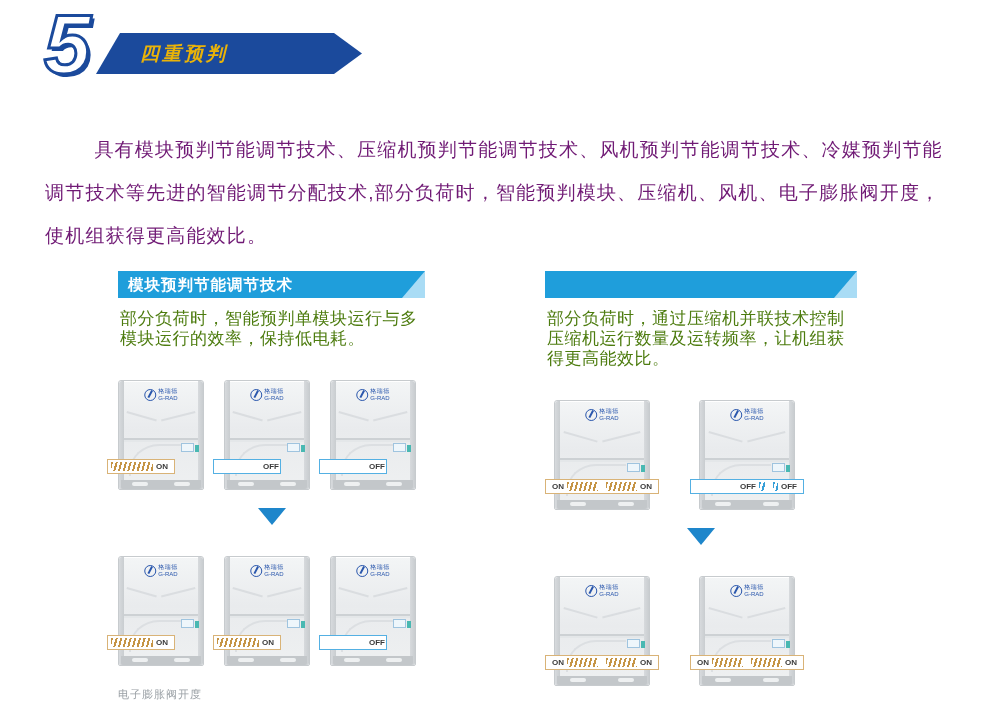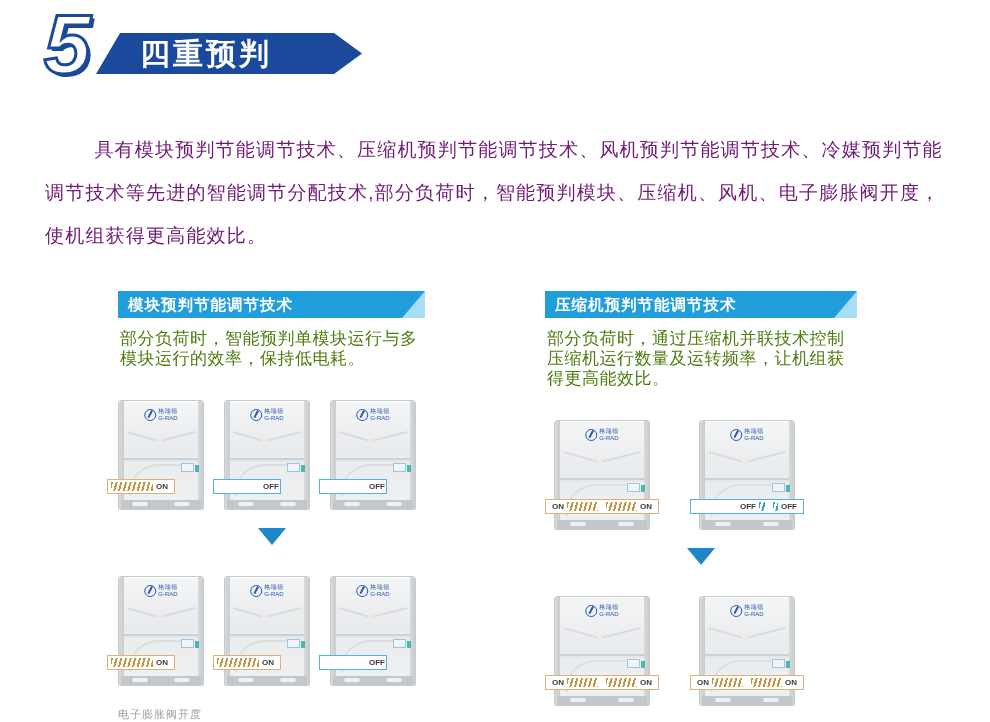--- a/index.html
+++ b/index.html
@@ -8,29 +8,29 @@
 
   
   .sec-header { position:relative; height:104px; }
   .big-num { position:absolute; left:44px; top:0px; z-index:2;
              font-size:84px; font-weight:bold; font-style:italic; color:#fff;
              -webkit-text-stroke:3px #1b4a9c;
              text-shadow:3px 3px 0 #1b4a9c; line-height:1.05; }
   .title-banner { position:absolute; left:96px; top:33px; width:266px; height:41px;
                   background:#1b4a9c;
                   clip-path:polygon(24px 0%, calc(100% - 28px) 0%, 100% 50%, calc(100% - 28px) 100%, 0% 100%);
-                  color:#ffffff; font-size:30px; font-weight:bold; 
+                  color:#eab308; font-size:19px; font-weight:bold; font-style:italic;
                   line-height:41px; padding-left:44px; letter-spacing:3px; }
 
   
   .intro { margin:24px 44px 0 45px; width:902px; font-size:19px; color:#701a75;
            line-height:43px; text-indent:2.6em; letter-spacing:1.2px; }
 
   
-  .panels { display:flex; margin-top:34px; padding-left:118px; gap:120px; }
+  .panels { display:flex; margin-top:14px; padding-left:118px; gap:120px; }
   .panel { position:relative; }
   .panel.left  { width:307px; }
   .panel.right { width:312px; }
 
   .panel-header { position:relative; height:27px; background:#1f9edb; color:#fff;
                   font-size:15.5px; font-weight:bold; line-height:27px;
                   padding-left:10px; letter-spacing:1px; }
   .panel-header .fold { position:absolute; right:0; top:0; width:23px; height:100%;
                         background:#a9dcf5;
                         clip-path:polygon(100% 0, 100% 100%, 0 100%); }
@@ -244,21 +244,20 @@
             <span class="badge-label">OFF</span>
           </div>
       </div>
     </div>
 
     <div class="footnote">电子膨胀阀开度</div>
   </section>
 
   <section class="panel right">
     <div class="panel-header">
-      <span>压缩机预判节能调节技术</span>
       <span class="fold"></span>
     </div>
     <p class="panel-desc">部分负荷时，通过压缩机并联技术控制压缩机运行数量及运转频率，让机组获得更高能效比。</p>
 
     <div class="units-row">
       <div class="unit">
         <div class="u-logo">
             <span class="u-logo-mark"></span>
             <span class="u-logo-text">
               <span class="cn">格瑞德</span>

